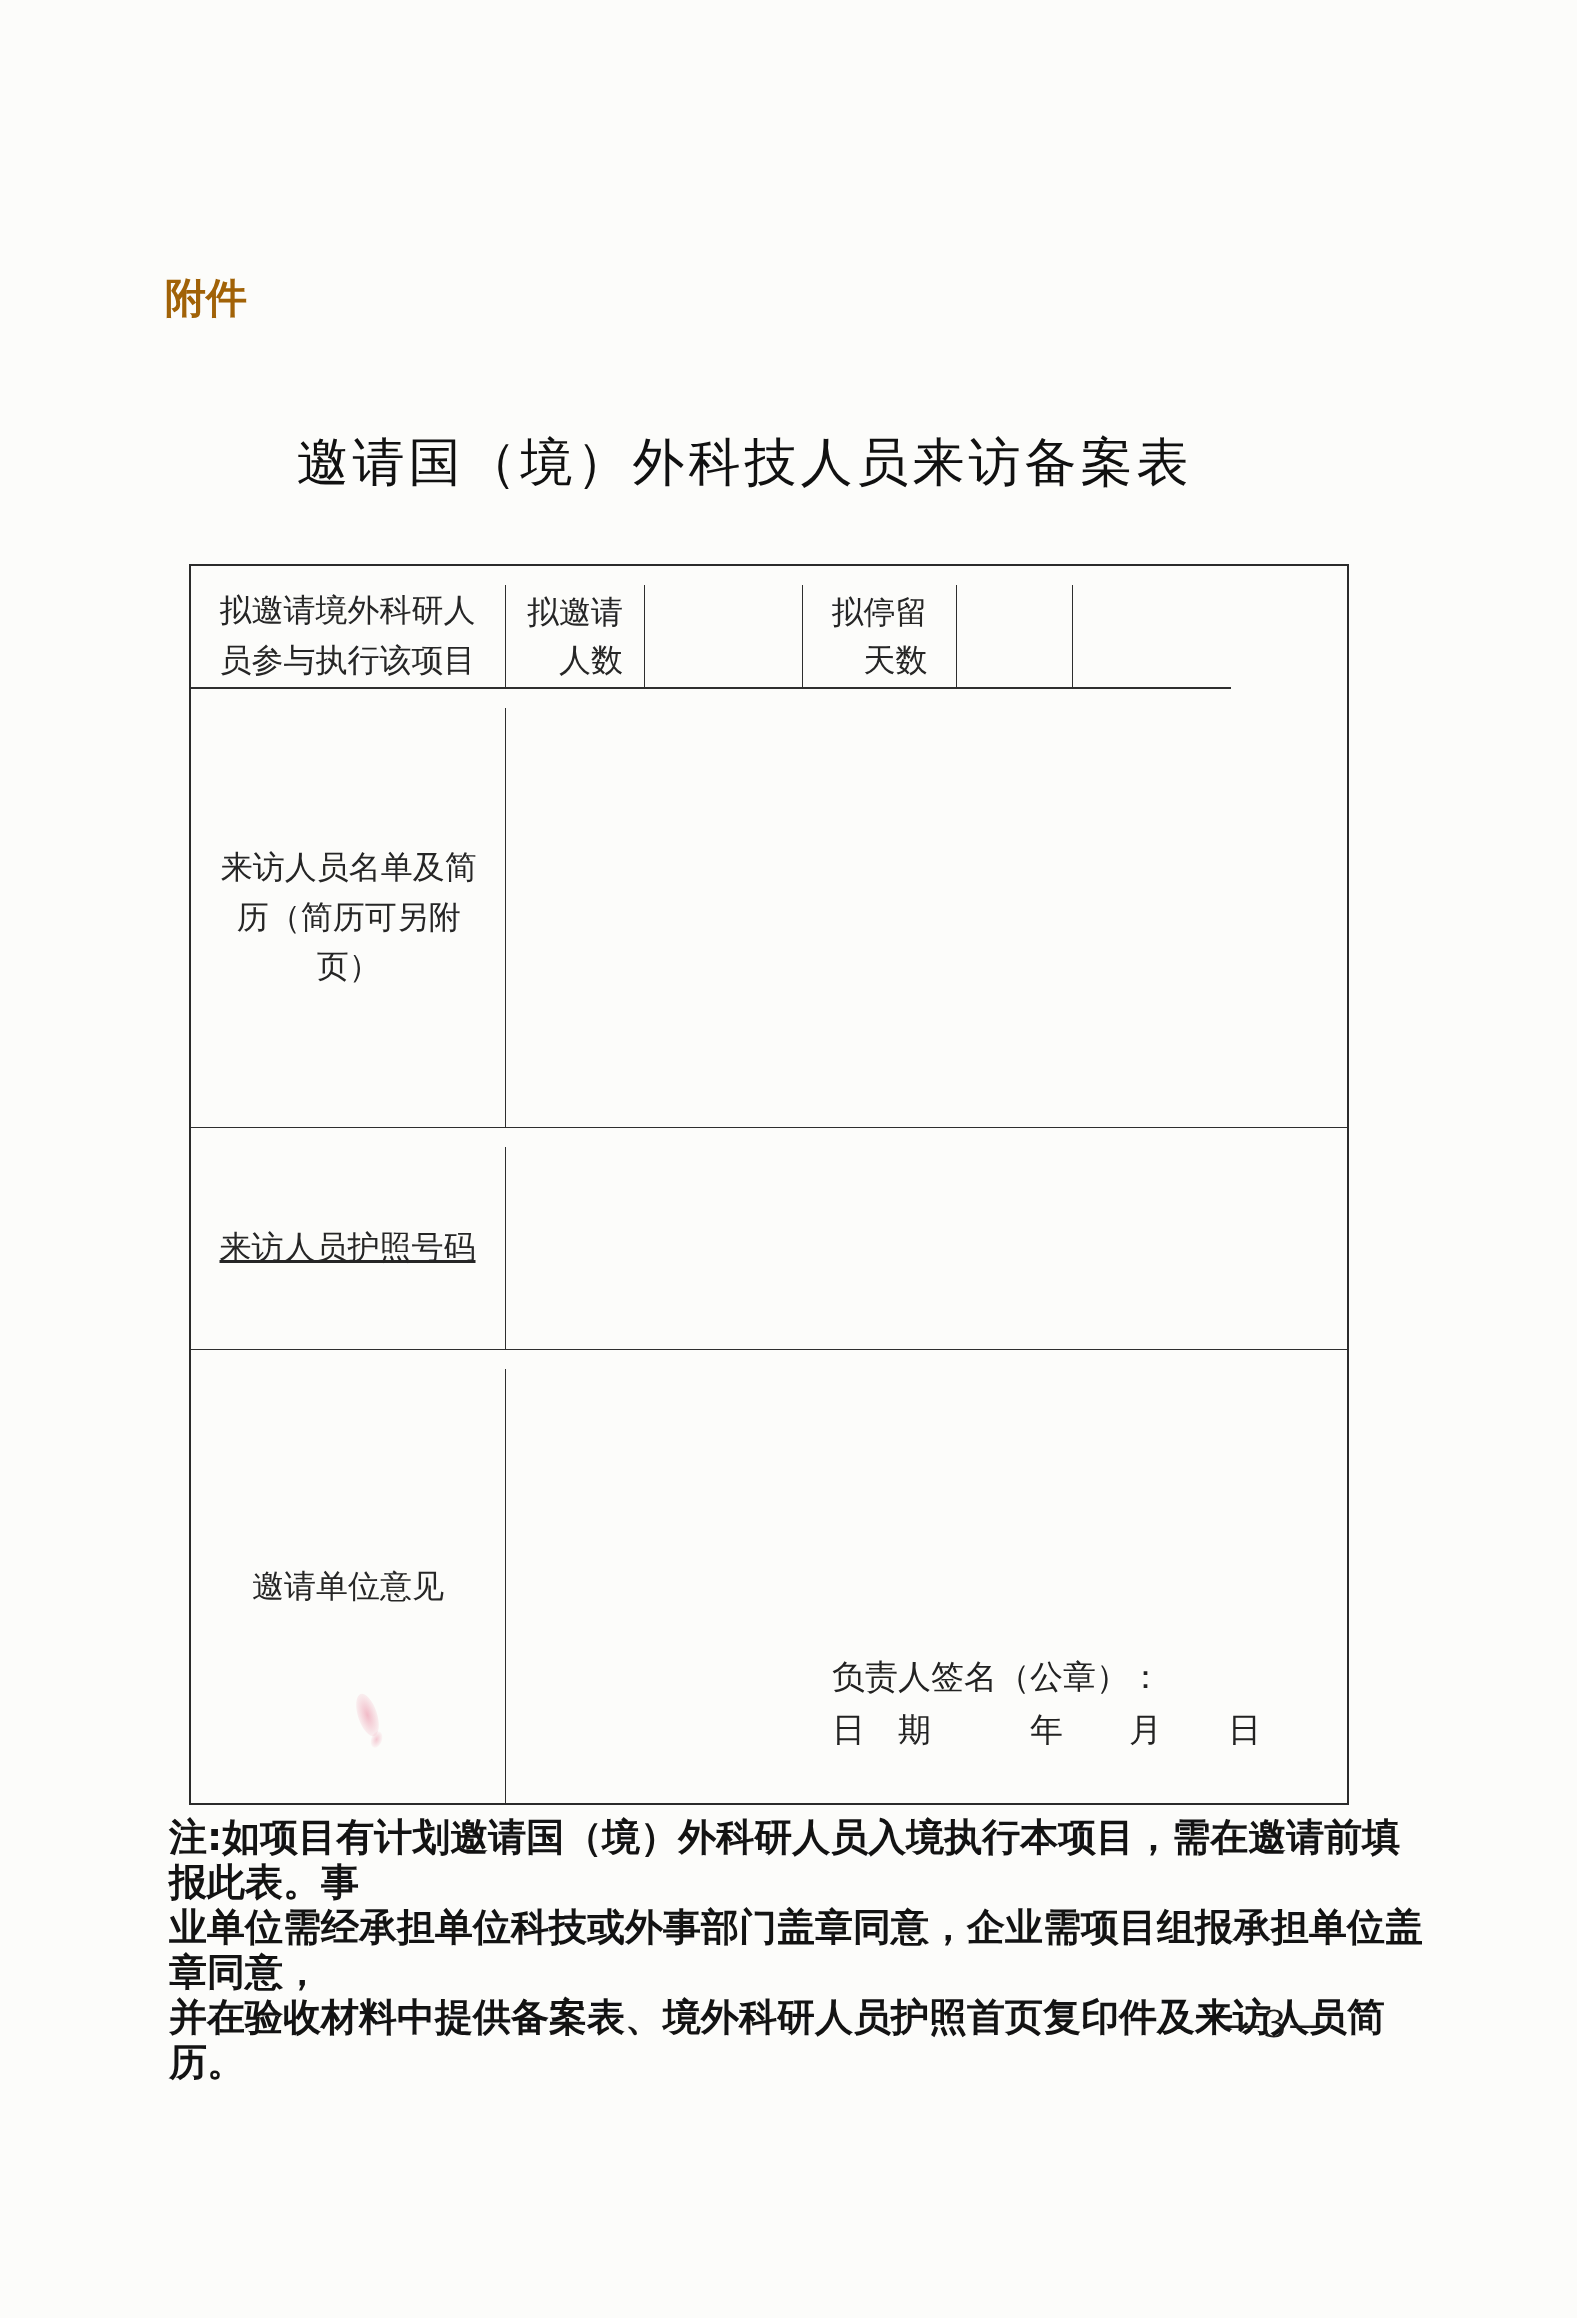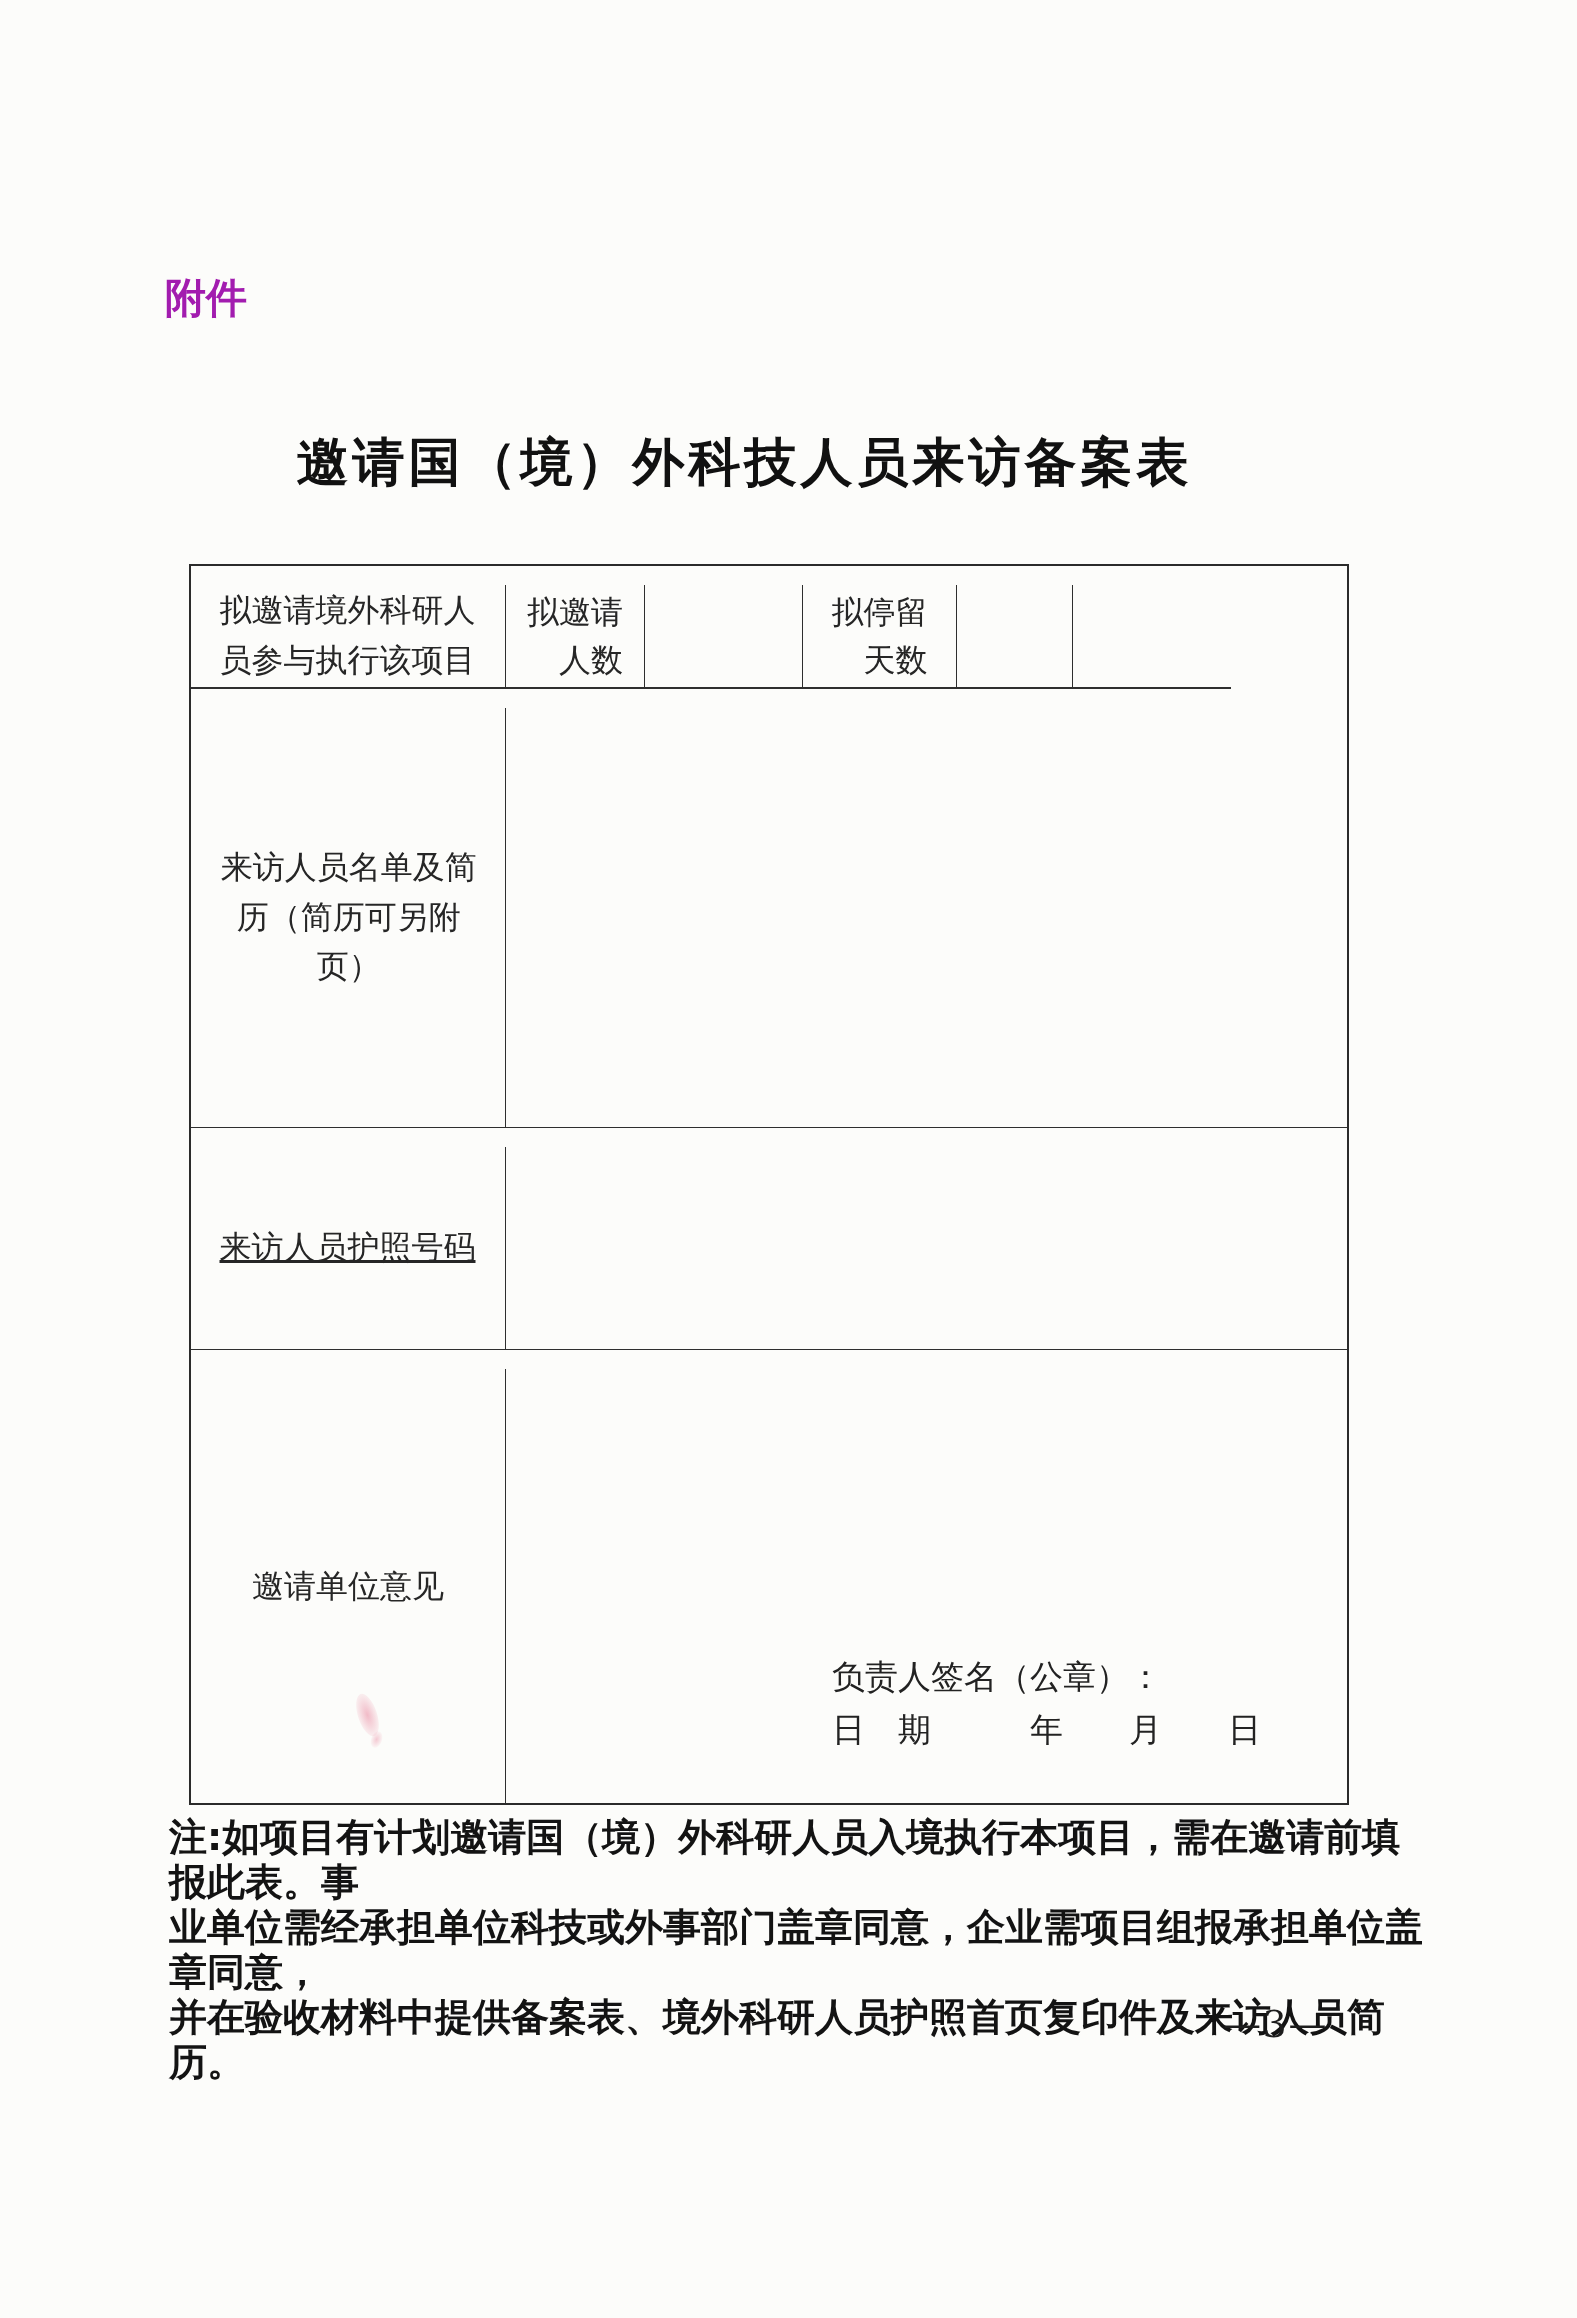--- a/index.html
+++ b/index.html
@@ -13,30 +13,30 @@
     color: #222;
     overflow: hidden;
   }
   .attachment {
     position: absolute;
     left: 165px;
     top: 271px;
     font-family: "DejaVu Sans", sans-serif;
     font-weight: 600;
     font-size: 41px;
-    color: #a21caf;
+    color: #a16207;
   }
   .title {
     position: absolute;
     left: 0;
     top: 428px;
     width: 1489px;
     text-align: center;
     font-family: "DejaVu Serif", serif;
-    font-weight: bold;
+    font-weight: normal;
     font-size: 52px;
     letter-spacing: 4px;
     color: #111;
   }
   .form-table {
     position: absolute;
     left: 189px;
     top: 564px;
     border: 2.4px solid #2b2b2b;
     display: grid;

